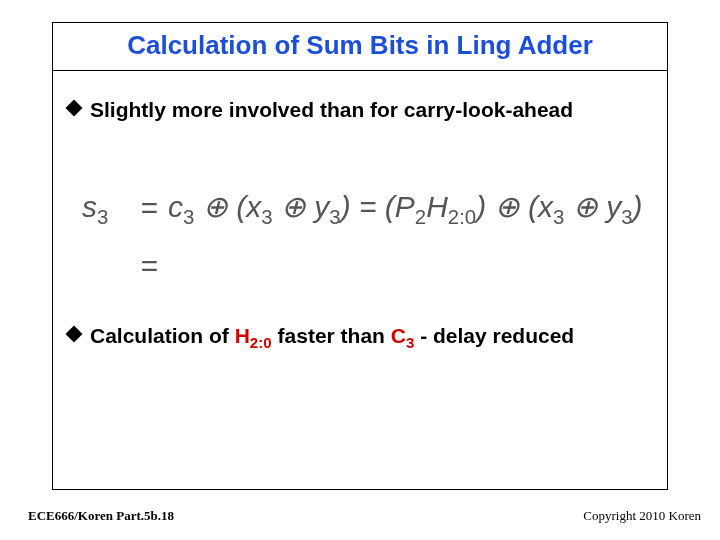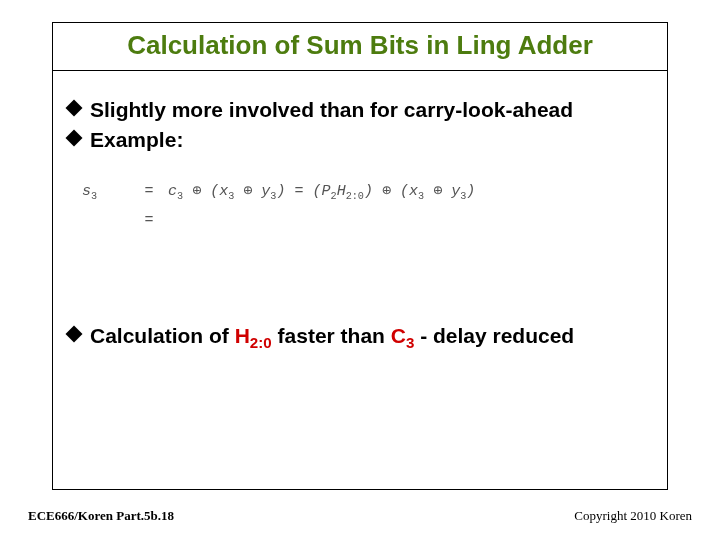--- a/index.html
+++ b/index.html
@@ -29,21 +29,21 @@
     border-top: 1.5px solid #000;
   }
   .title {
     position: absolute;
     top: 30px;
     left: 52px;
     right: 52px;
     text-align: center;
     font-weight: bold;
     font-size: 26px;
-    color: #4d7c0f;
+    color: #1d4ed8;
   }
   .bullets {
     position: absolute;
     top: 96px;
     left: 68px;
     right: 60px;
     font-size: 21px;
     font-weight: bold;
     color: #000;
     line-height: 1.35;
@@ -72,22 +72,22 @@
     height: 12px;
     background: #000;
     transform: rotate(45deg);
   }
   .red { color: #d00000; }
   .equation-block {
     position: absolute;
     top: 178px;
     left: 82px;
     right: 56px;
-    font-family: Liberation Mono, monospace;
-    font-size: 15px;
+    font-family: Liberation Sans, sans-serif;
+    font-size: 30px;
     font-style: italic;
     color: #555;
     line-height: 1.9;
   }
   .eqrow { display: flex; align-items: center; }
   .eqlabel { width: 48px; display: inline-block; text-align: left; }
   .eqeq { width: 38px; display: inline-block; text-align: center; }
   .sub { font-size: 0.68em; vertical-align: sub; font-style: normal; }
   .overline {
     position: relative;
@@ -106,41 +106,38 @@
     bottom: 16px;
     left: 28px;
     font-family: "Times New Roman", serif;
     font-size: 13px;
     color: #000;
     font-weight: bold;
   }
   .footer-right {
     position: absolute;
     bottom: 16px;
-    right: 28px;
+    right: 19px;
     font-family: "Times New Roman", serif;
     font-size: 13px;
     color: #000;
   }
   .subsc { font-size: 0.72em; vertical-align: sub; }
 </style>
 </head>
 <body>
 
 <div class="frame"></div>
 
 <div class="title">Calculation of Sum Bits in Ling Adder</div>
 <div class="hr-top"></div>
 
 <div class="bullets">
   <div class="bullet">
     <span>Slightly more involved than for carry-look-ahead</span>
-  </div>
-  <div class="bullet">
-    <span>Example:</span>
   </div>
 </div>
 
 <div class="equation-block">
   <div class="eqrow">
     <span class="eqlabel"><span>s</span><span class="sub">3</span></span>
     <span class="eqeq">=</span>
     <span>
       <span>c</span><span class="sub">3</span><span> ⊕ (x</span><span class="sub">3</span><span> ⊕ y</span><span class="sub">3</span><span>) = (P</span><span class="sub">2</span><span>H</span><span class="sub">2:0</span><span>) ⊕ (x</span><span class="sub">3</span><span> ⊕ y</span><span class="sub">3</span><span>)</span>
     </span>

